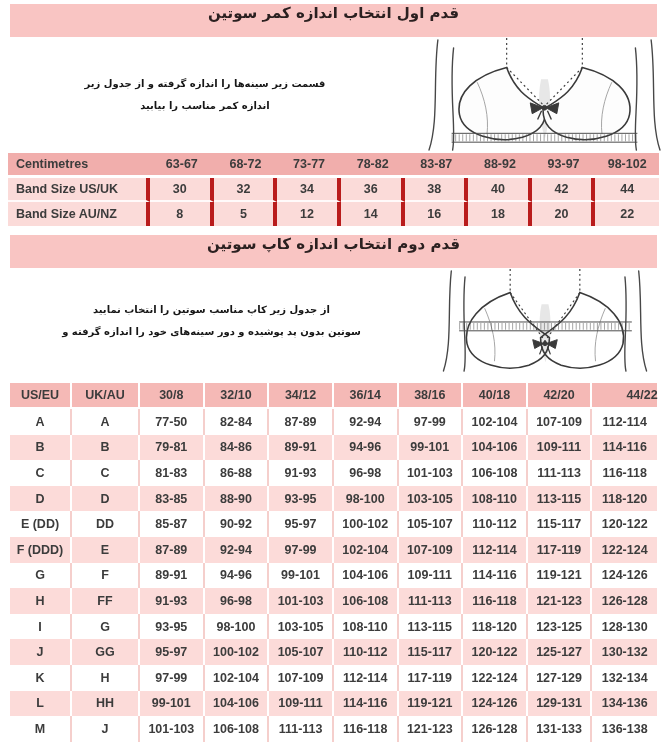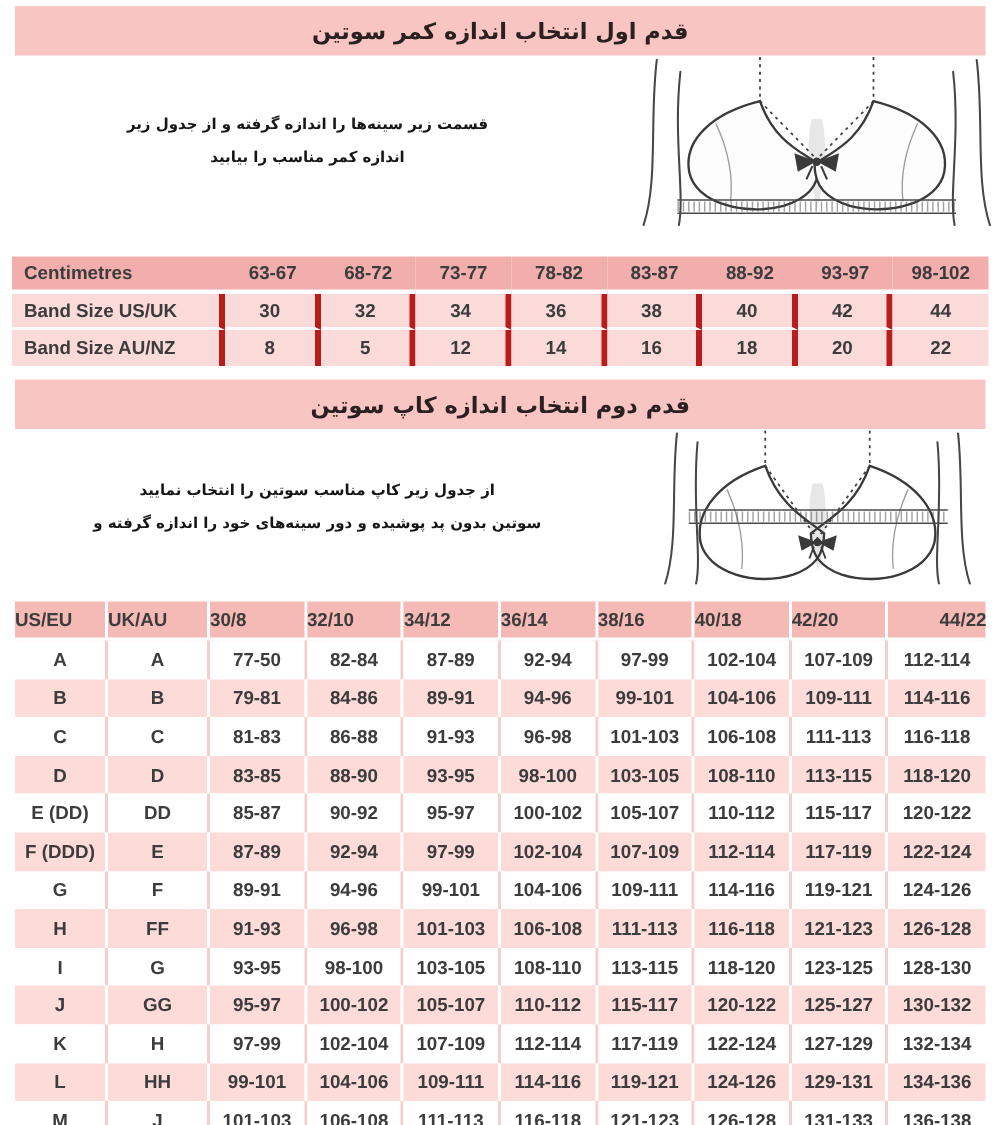--- a/index.html
+++ b/index.html
@@ -6,21 +6,21 @@
   html, body { background: #ffffff; }
   body {
     width: 667px; height: 750px; overflow: hidden;
     font-family: "Liberation Sans", "DejaVu Sans", sans-serif;
   }
   .page { padding-top: 4px; }
 
   
   .step-header {
     margin: 0 10px; height: 33px; background: #f9c5c3;
-    display: flex; align-items: center; justify-content: center;
+    display: flex; justify-content: center;
   }
   .step-header .title {
     direction: rtl; font-family: "DejaVu Sans", sans-serif;
     font-weight: bold; font-size: 15px; color: #2b2020; letter-spacing: 0;
   }
 
   
   .section-body { display: flex; align-items: center; }
   .instructions {
     flex: 1; direction: rtl; text-align: center;
@@ -31,21 +31,21 @@
   .figure svg { display: block; width: 100%; height: 100%; }
   #section1-body { height: 116px; }
   #section1-body .figure { width: 245px; height: 114px; }
   #section2-body { height: 106px; }
   #section2-body .figure { width: 220px; height: 104px; margin-right: 12px; }
 
   table { border-collapse: separate; border-spacing: 0; table-layout: fixed; }
 
   
   .band-table {
-    width: 651px; margin: 18px 8px 0;
+    width: 651px; margin: 0 8px 0;
     font-size: 12.5px; font-weight: bold; color: #3c3c3c;
   }
   .band-table th {
     background: #f1aeac; height: 25px; text-align: center;
     border-bottom: 3px solid #fff; font-weight: bold;
   }
   .band-table th:first-child { text-align: left; padding-left: 8px; }
   .band-table td {
     background: #fbdbd9; height: 24px; text-align: center;
     border-right: 4px solid #b91c1c; border-bottom: 2px solid rgba(255,255,255,.85);
@@ -53,21 +53,21 @@
   .band-table td:first-child { text-align: left; padding-left: 8px; }
   .band-table td:last-child { border-right: none; }
   .band-table tr:last-child td { border-bottom: none; }
 
   
   .cup-table {
     width: 647px; margin: 9px 10px 0;
     font-size: 12.5px; font-weight: bold; color: #3c3c3c;
   }
   .cup-table th {
-    background: #f5b9b6; height: 26px; text-align: left;
+    background: #f5b9b6; height: 26px; text-align: center;
     border-right: 2px solid #fff; border-bottom: 2px solid #fff; font-weight: bold;
   }
   .cup-table th:last-child { border-right: none; padding-left: 34px; }
   .cup-table td {
     background: #ffffff; height: 25.6px; text-align: center;
     border-right: 2px solid #f5cfcc;
   }
   .cup-table td:last-child { border-right: none; }
   .cup-table tr.alt td { background: #fcdbd9; border-right-color: #ffffff; }
 

